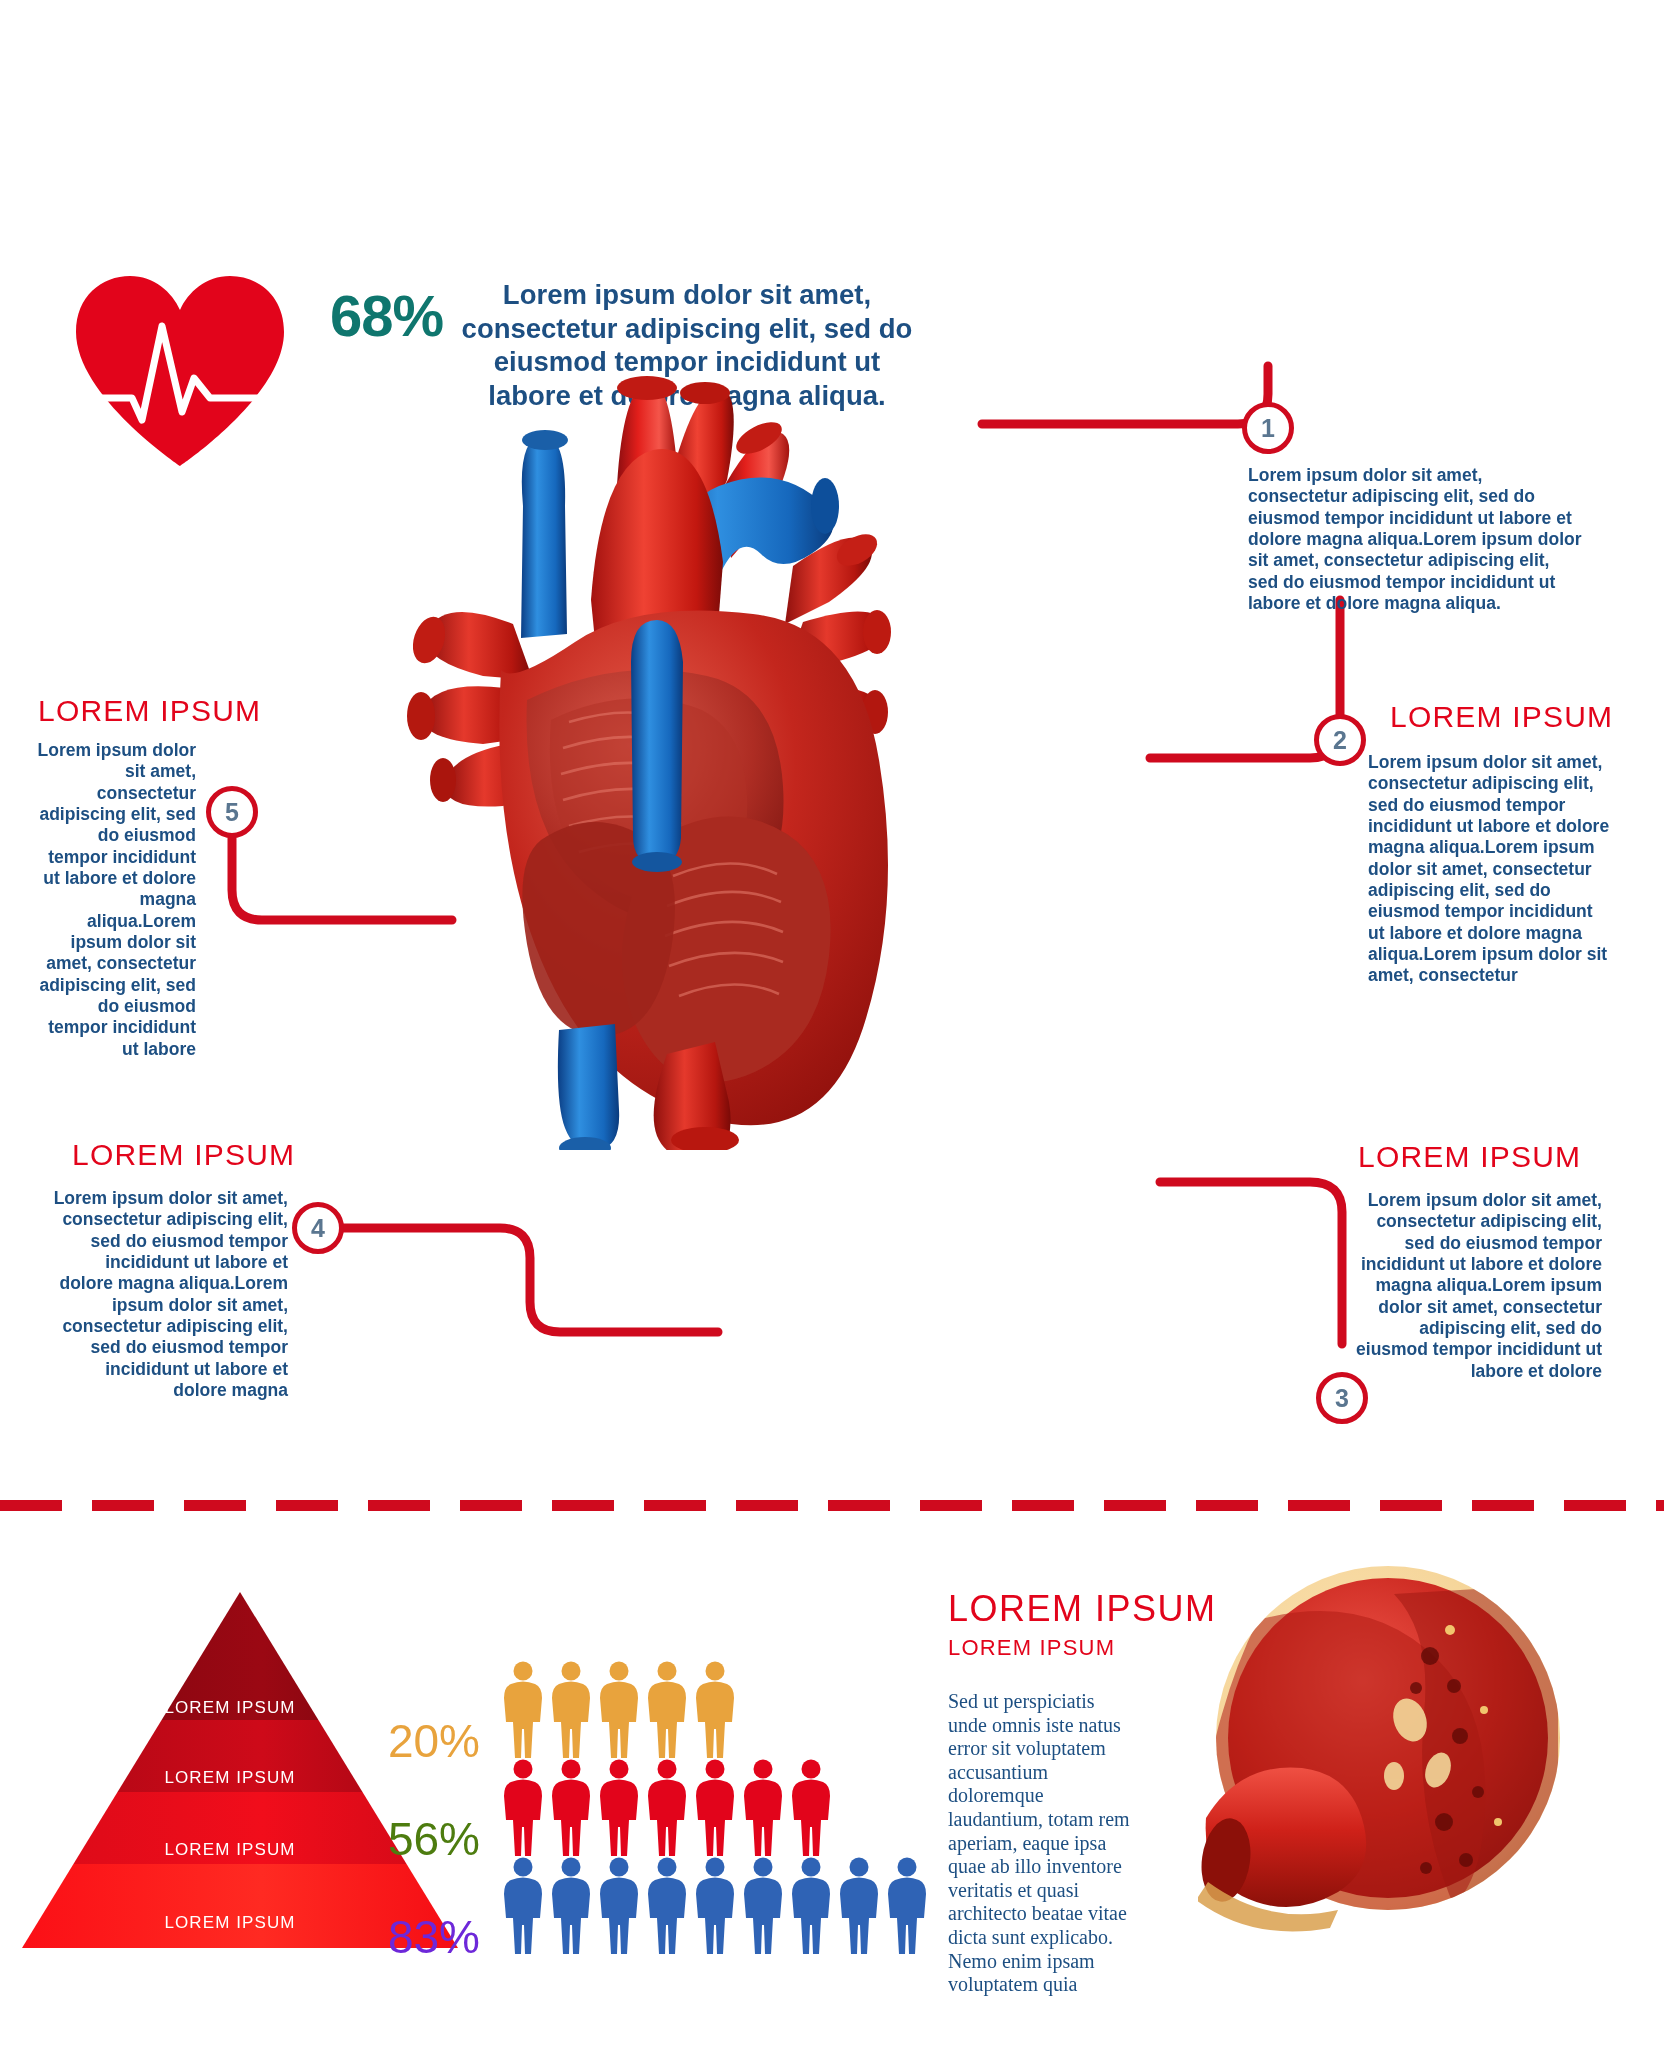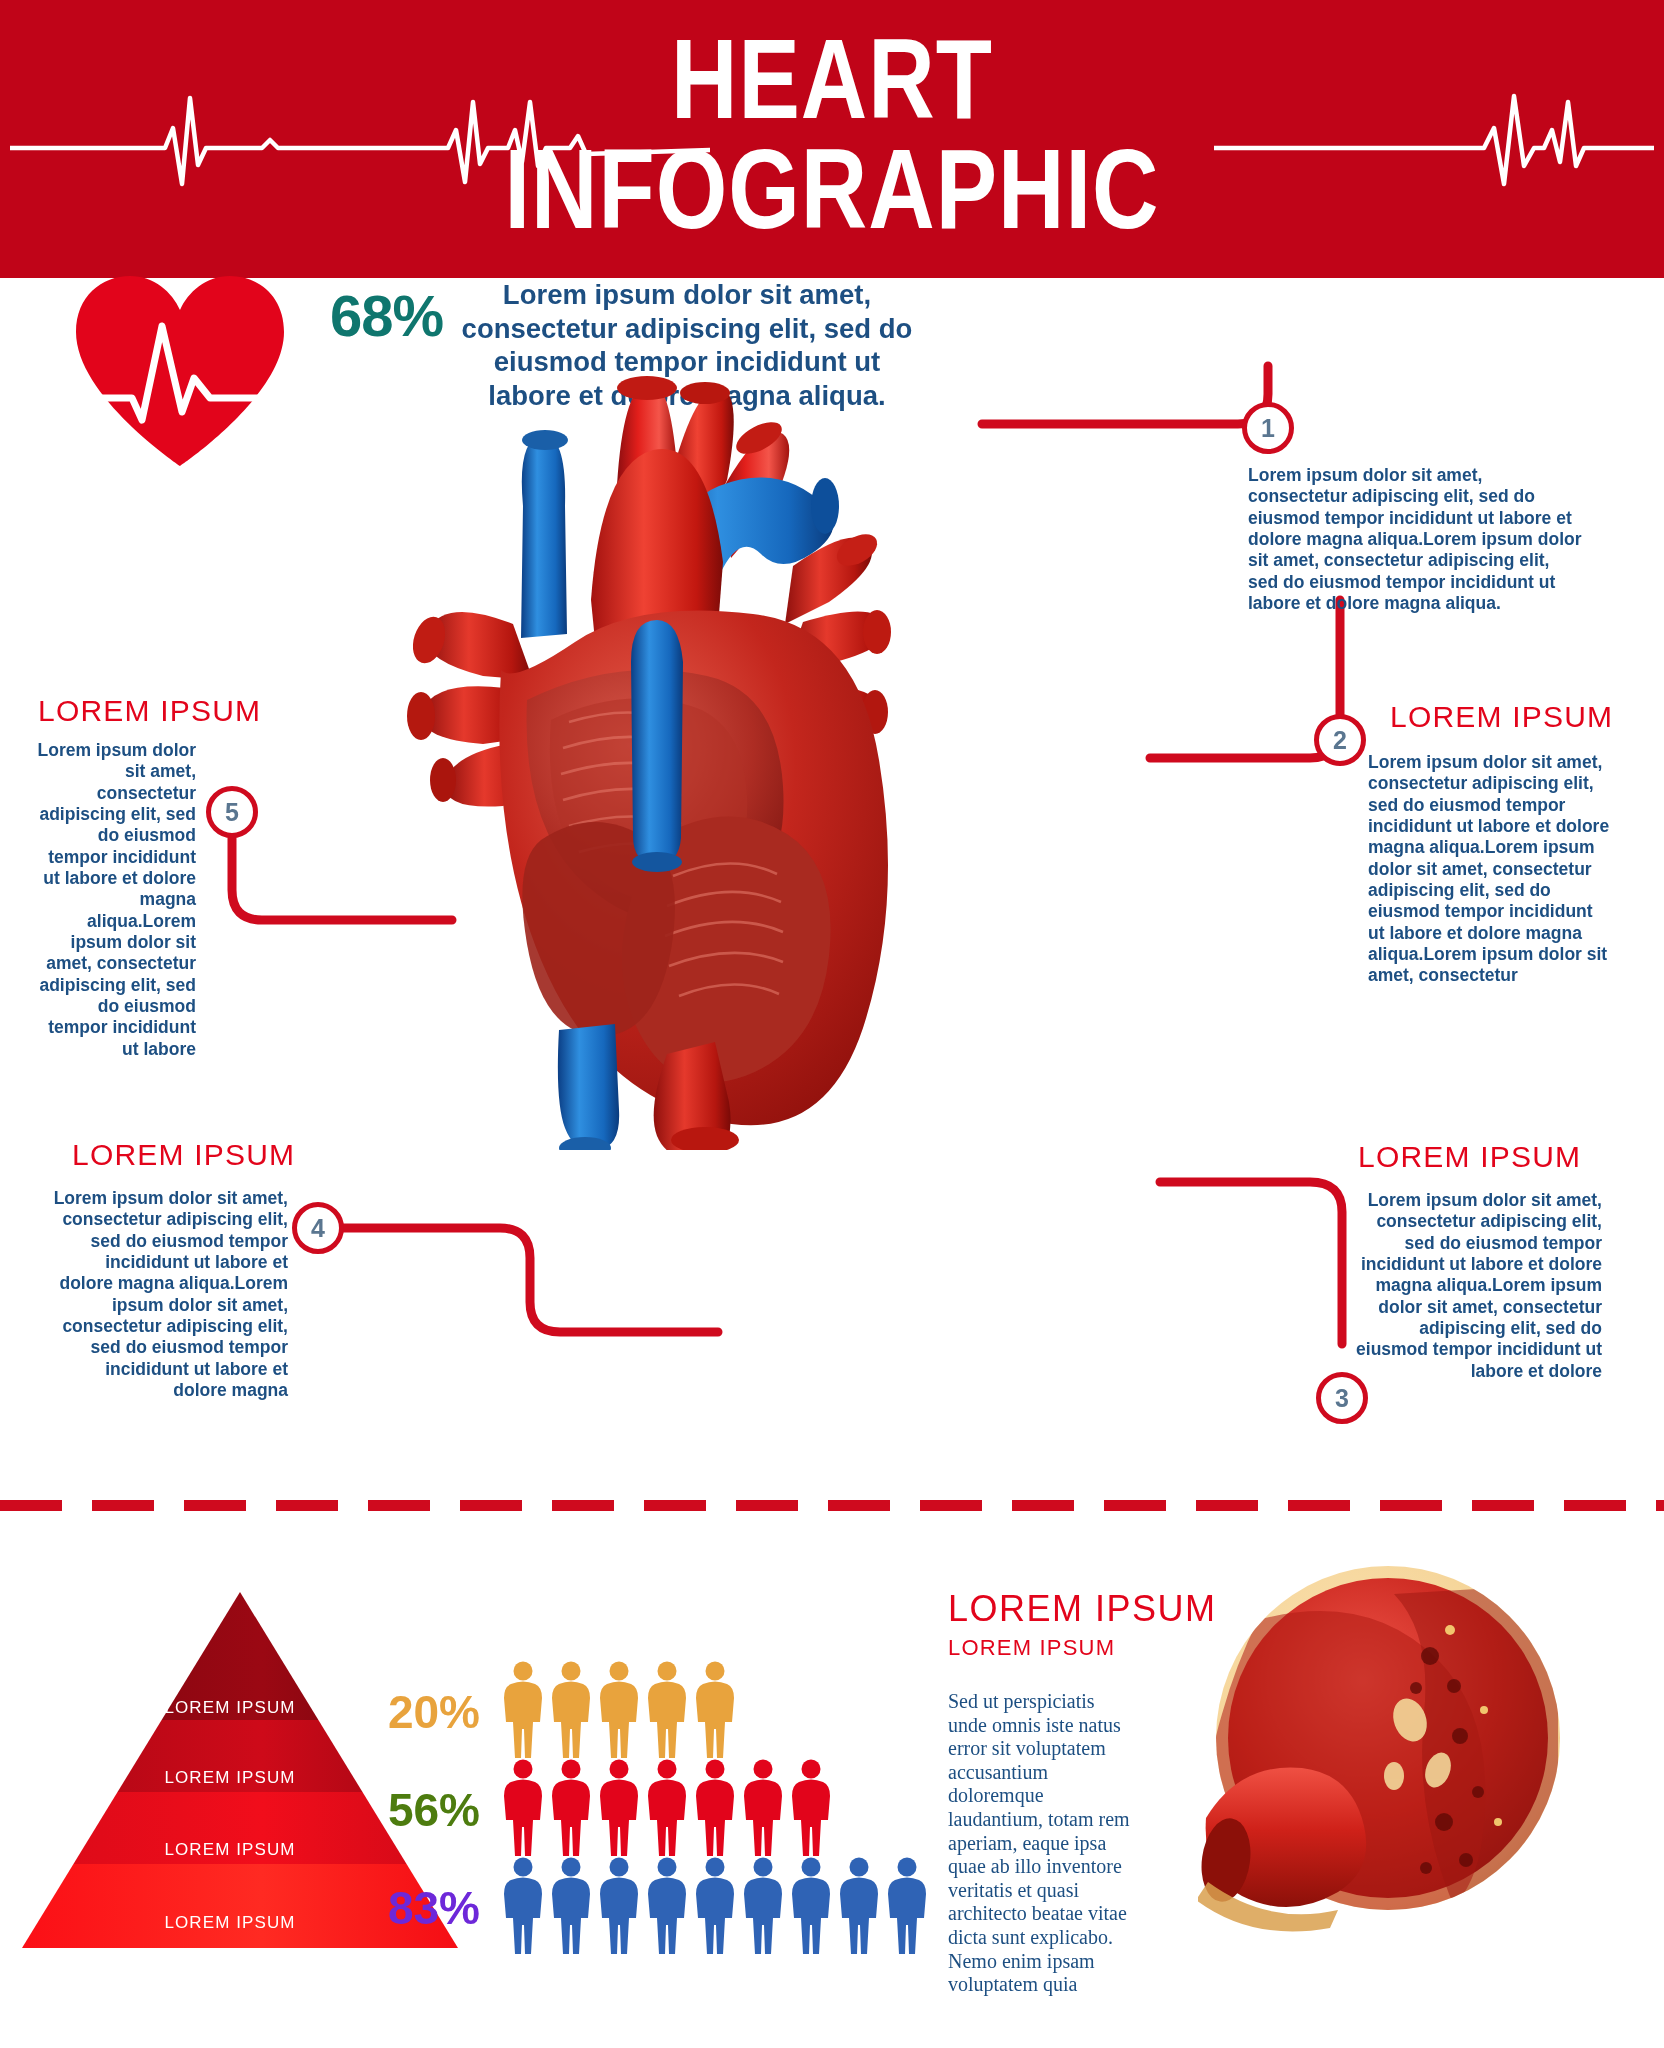--- a/index.html
+++ b/index.html
@@ -86,21 +86,21 @@
   }
 
   
   .pyramid{position:absolute;left:20px;top:1590px;width:440px;height:360px;}
   .pyr-label{
     position:absolute;color:#ffffff;font-size:17px;letter-spacing:1.1px;
     font-family:"Liberation Sans", sans-serif;text-align:center;width:200px;
   }
 
   
-  .people-row{position:absolute;display:flex;align-items:center;font-weight:bold;}
+  .people-row{position:absolute;display:flex;align-items:flex-end;}
   .pct-big{
     font-size:46px;font-family:"Liberation Sans", sans-serif;
     width:120px;text-align:right;margin-right:22px;line-height:1;
   }
 
   
   .bt-title{
     position:absolute;left:948px;top:1588px;
     color:#e2041b;font-size:36px;letter-spacing:1.5px;
     font-family:"Liberation Sans", sans-serif;
@@ -117,32 +117,20 @@
   }
 
   
   .artery{position:absolute;left:1198px;top:1560px;width:368px;height:400px;}
 </style>
 </head>
 <body>
 
 <div class="page">
 
-  <div class="header">
-    <svg class="ekg-left" width="700" height="100" viewBox="0 0 700 100">
-      <polyline points="0,58 155,58 163,38 172,94 180,8 188,75 196,58 252,58 260,50 268,58 438,58 446,40 455,92 463,12 470,74 478,58 498,58 505,40 512,72 520,12 528,76 536,58 560,58 568,46 576,64 700,60" fill="none" stroke="#ffffff" stroke-width="4.5" stroke-linejoin="round" stroke-linecap="round"></polyline>
-    </svg>
-    <svg class="ekg-right" width="440" height="100" viewBox="0 0 440 100">
-      <polyline points="0,58 270,58 280,38 290,94 300,6 310,76 320,58 330,58 338,40 346,72 354,12 362,76 370,58 440,58" fill="none" stroke="#ffffff" stroke-width="4.5" stroke-linejoin="round" stroke-linecap="round"></polyline>
-    </svg>
-    <div class="header-title">
-      <span>HEART</span>
-      <span class="l2">INFOGRAPHIC</span>
-    </div>
-  </div>
 
   <svg class="heart-icon" width="220" height="200" viewBox="0 0 220 200">
     <path d="M110 196 C 110 196, 6 126, 6 62 C 6 26, 32 6, 60 6 C 84 6, 102 22, 110 40 C 118 22, 136 6, 160 6 C 188 6, 214 26, 214 62 C 214 126, 110 196, 110 196 Z" fill="#e2041b"></path>
     <polyline points="16,128 62,128 72,150 92,56 112,142 124,108 140,128 206,128" fill="none" stroke="#ffffff" stroke-width="7" stroke-linejoin="round" stroke-linecap="round"></polyline>
   </svg>
 
   <div class="stat-pct">68%</div>
   <div class="stat-text">Lorem ipsum dolor sit amet, consectetur adipiscing elit, sed do eiusmod tempor incididunt ut labore et dolore magna aliqua.</div>
 
   <svg class="heart-art" viewBox="0 0 600 780">

